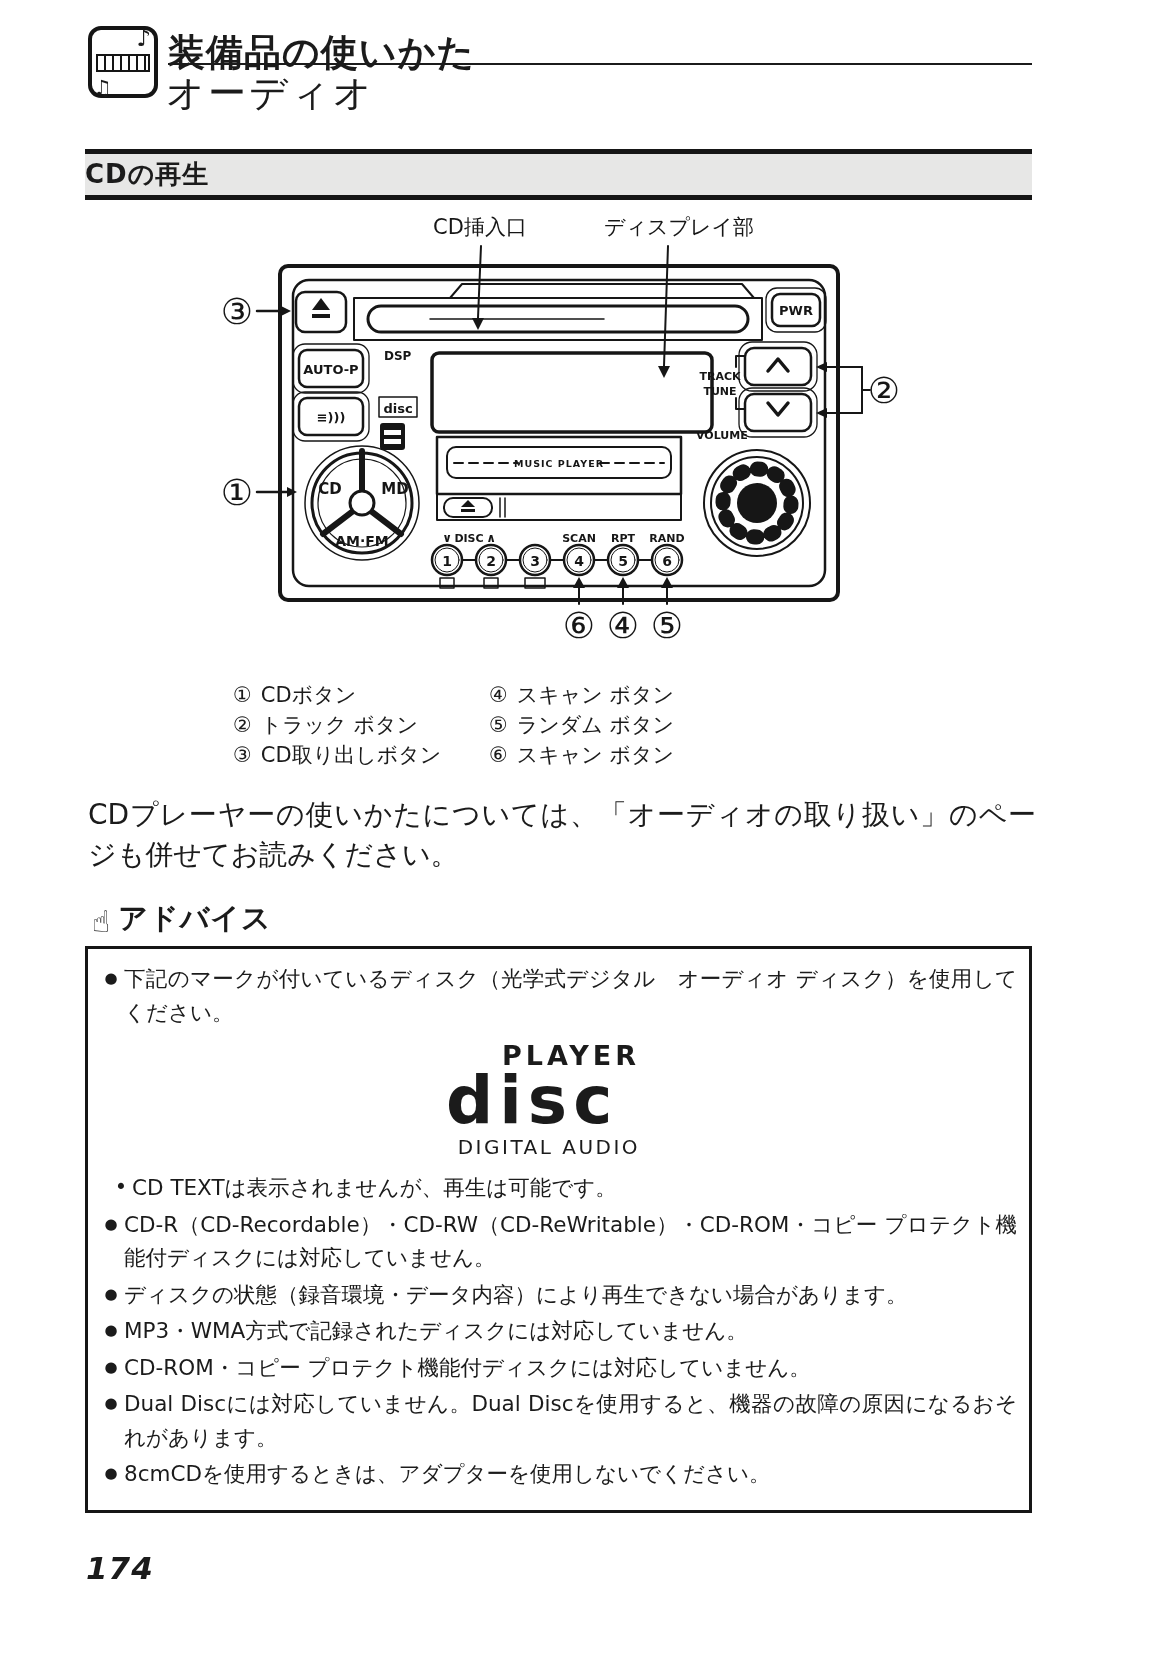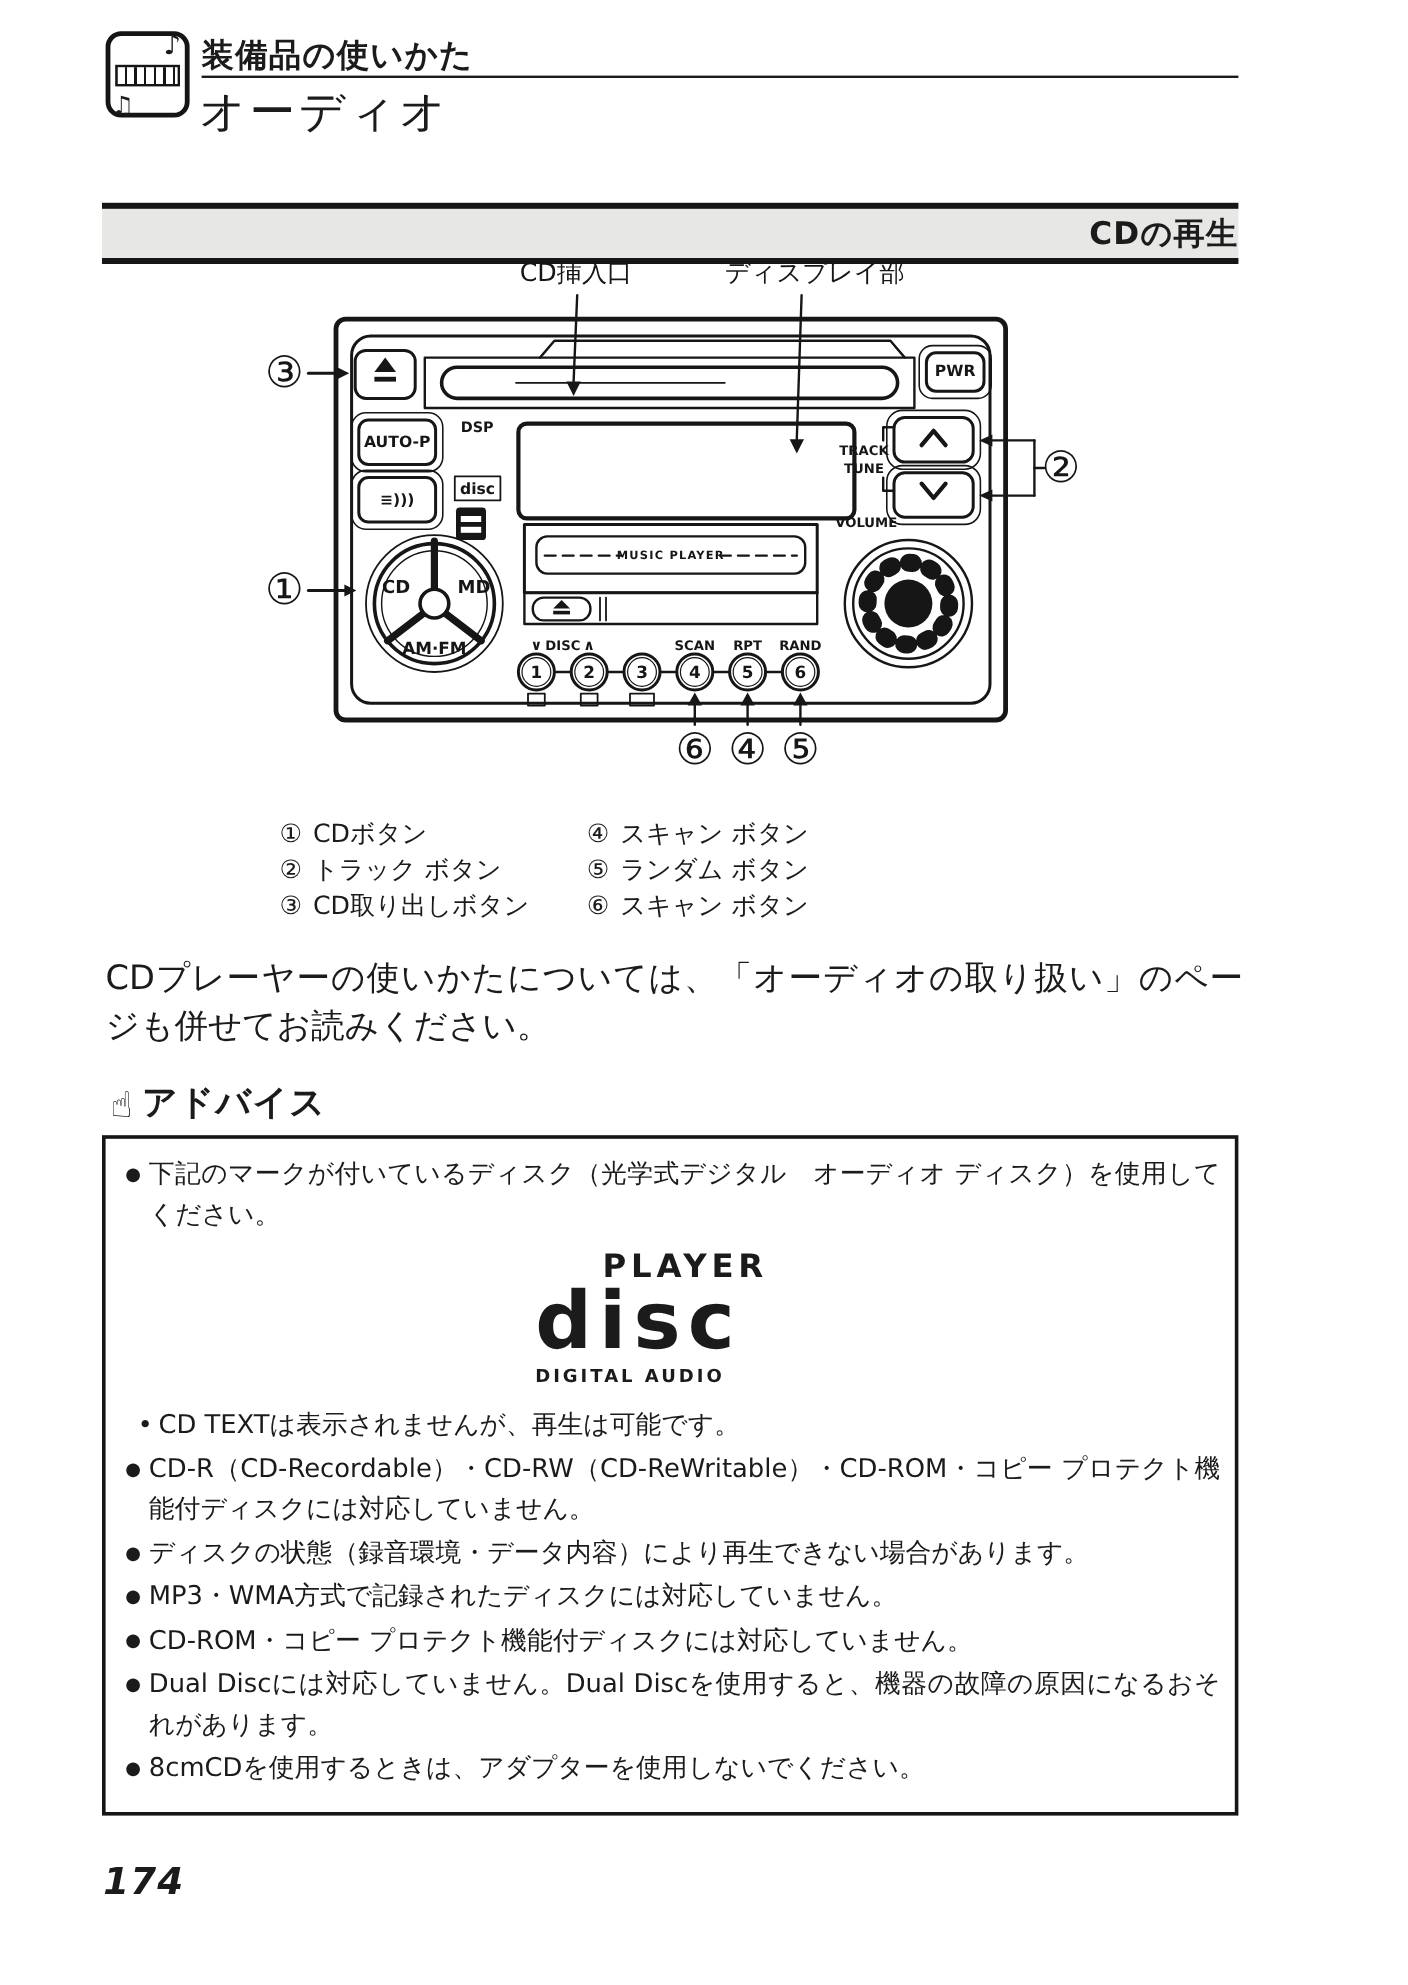--- a/index.html
+++ b/index.html
@@ -8,28 +8,28 @@
     font-family:"DejaVu Sans","Liberation Sans",sans-serif;overflow:hidden;
   }
   .abs{position:absolute;}
 
   
   #appicon{left:88px;top:26px;width:62px;height:64px;border:4px solid #151515;border-radius:13px;}
   #appicon .n1{position:absolute;right:3px;top:-5px;font-size:23px;font-weight:bold;}
   #appicon .keys{position:absolute;left:4px;right:4px;top:24px;height:14px;border:2px solid #151515;
     background:repeating-linear-gradient(90deg,#ffffff 0 6px,#151515 6px 8px);}
   #appicon .n2{position:absolute;left:1px;bottom:-6px;font-size:21px;font-weight:bold;}
-  #seclabel{left:168px;top:28px;font-size:27px;font-weight:bold;letter-spacing:1px;}
+  #seclabel{left:168px;top:28px;font-size:37px;font-weight:bold;letter-spacing:1px;}
   #hrule{left:168px;top:63px;width:864px;height:2px;background:#1b1b1b;}
   #pagetitle{left:166px;top:68px;font-size:38px;font-weight:normal;letter-spacing:3px;}
 
   
   #cdbar{left:85px;top:149px;width:947px;height:51px;box-sizing:border-box;
     border-top:5px solid #161616;border-bottom:5px solid #161616;background:#e7e7e6;
-    display:flex;align-items:center;justify-content:flex-end;font-size:26px;font-weight:bold;letter-spacing:1px;margin-top:20px;}
+    display:flex;align-items:center;justify-content:flex-start;font-size:26px;font-weight:bold;letter-spacing:1px;}
 
   
   #legend{left:233px;top:680px;display:flex;font-size:21px;line-height:30px;}
   #legend .lcol{width:256px;}
   #legend .lcol.rcol{width:auto;}
   #legend .lrow{display:flex;gap:9px;white-space:nowrap;}
 
   
   #para{left:88px;top:795px;width:948px;font-size:28px;line-height:40px;text-align:justify;}
 
@@ -39,21 +39,21 @@
   #abox{left:85px;top:946px;width:947px;height:567px;box-sizing:border-box;border:3px solid #161616;
     padding:10px 12px 8px 10px;font-size:21.5px;line-height:33.5px;}
   .brow{display:flex;margin:3px 0;}
   .brow .bm{width:26px;flex:none;text-align:center;font-size:15px;}
   .brow.sub{padding-left:12px;}
   .brow.sub .bm{width:22px;font-size:21px;}
   .brow .btxt{flex:1;text-align:justify;}
   .cdlogo{width:max-content;margin:12px auto 8px 348px;}
   .cdlogo .compact{font-size:27px;font-weight:bold;letter-spacing:4px;line-height:30px;margin-left:56px;}
   .cdlogo .discword{font-size:66px;font-weight:bold;letter-spacing:6px;line-height:60px;}
-  .cdlogo .digital{font-size:15px;font-weight:bold;letter-spacing:2.5px;line-height:32px;}
+  .cdlogo .digital{font-size:20px;font-weight:normal;letter-spacing:2.5px;line-height:32px;text-align:right;}
 
   #pg{left:86px;top:1550px;font-size:31px;font-weight:bold;letter-spacing:1px;font-style:italic;}
 
   svg text{font-family:"DejaVu Sans","Liberation Sans",sans-serif;}
 </style>
 </head>
 <body>
 
 <div class="abs" id="appicon">
   <span class="n1">♪</span>

